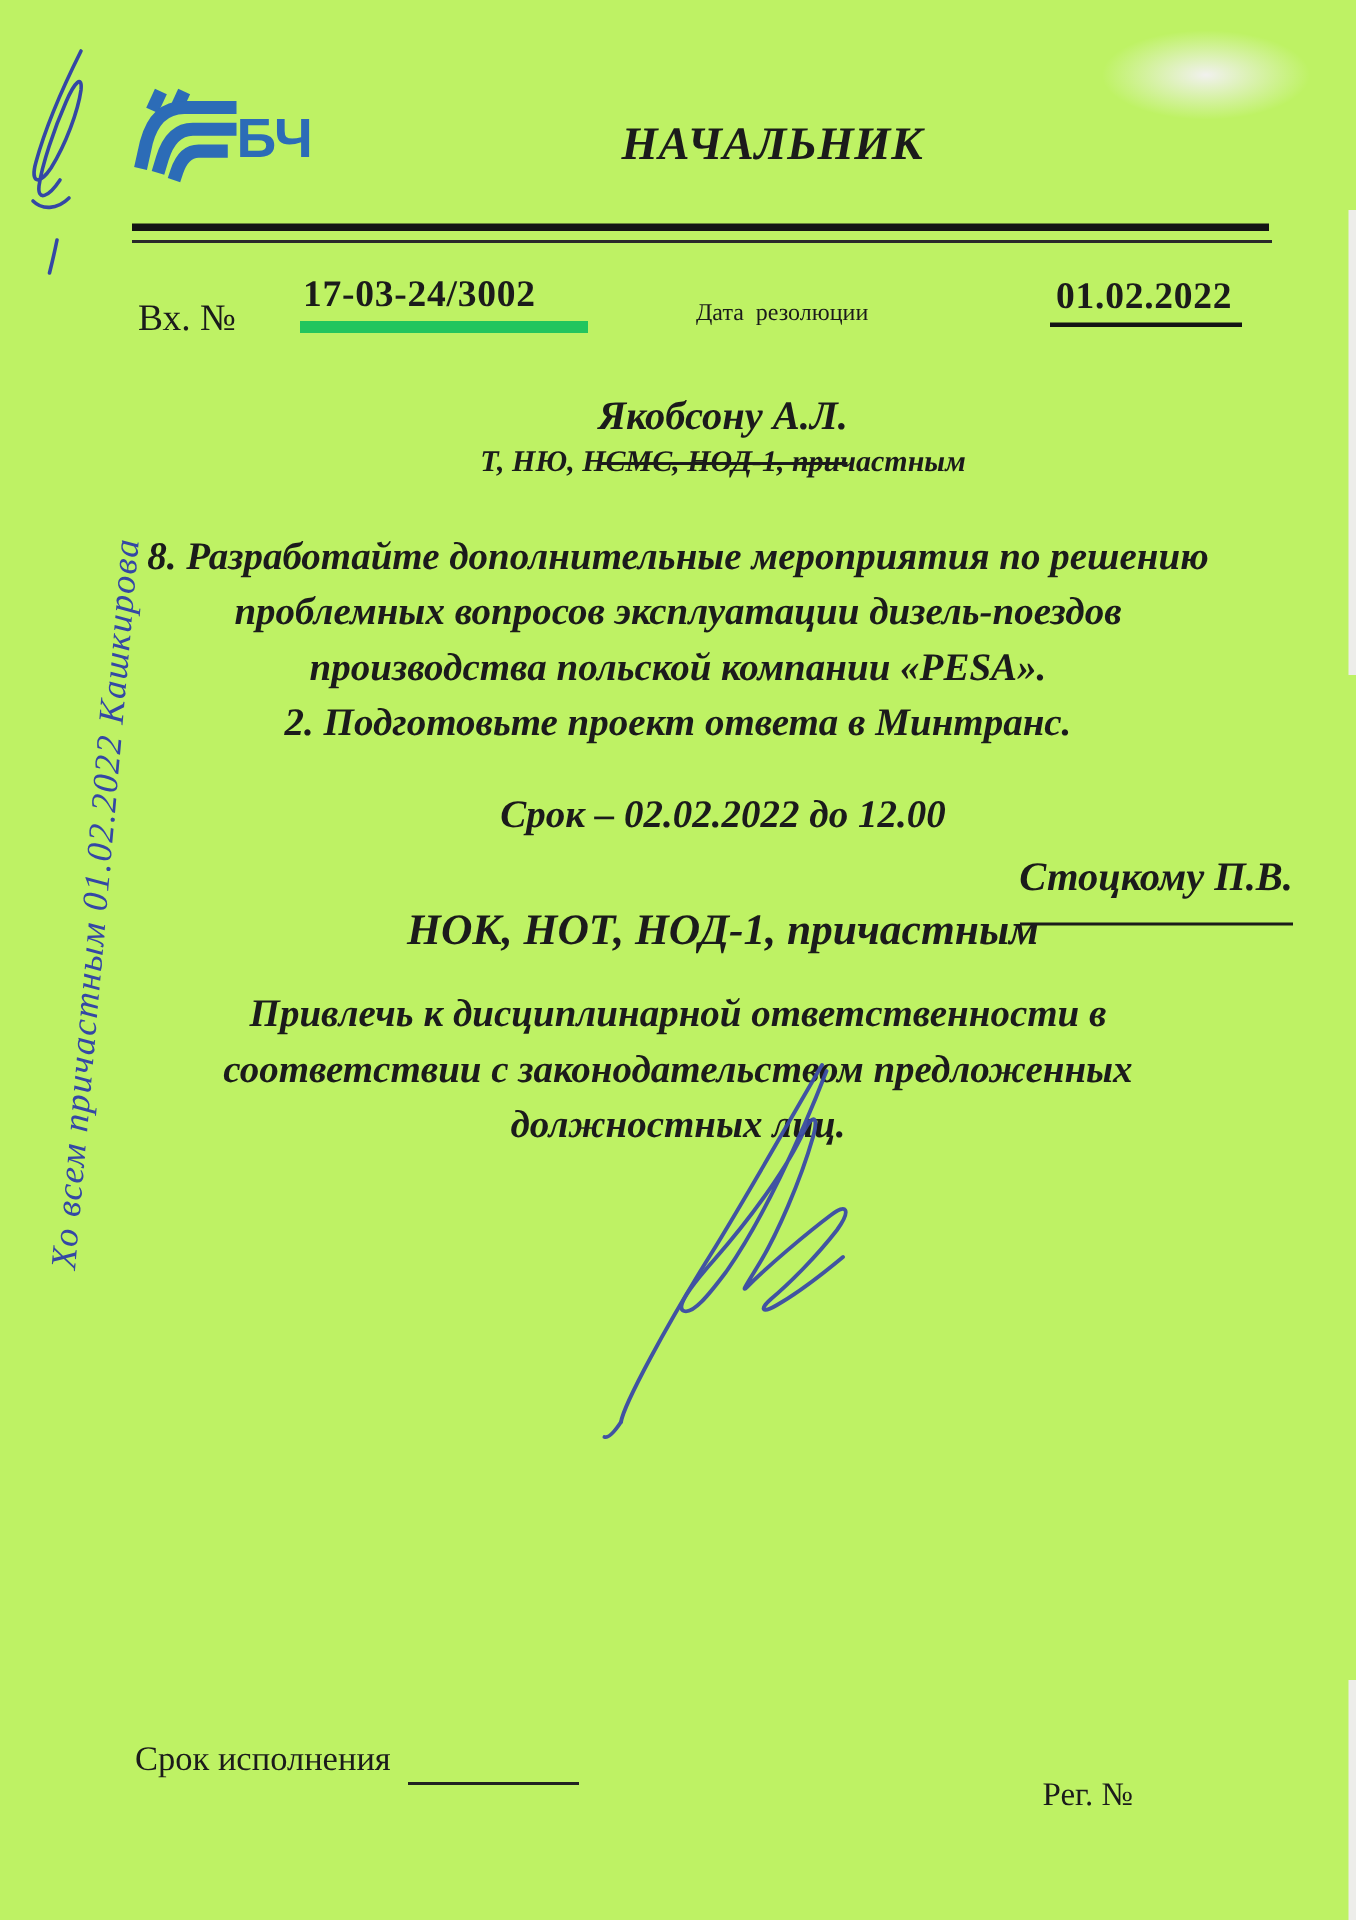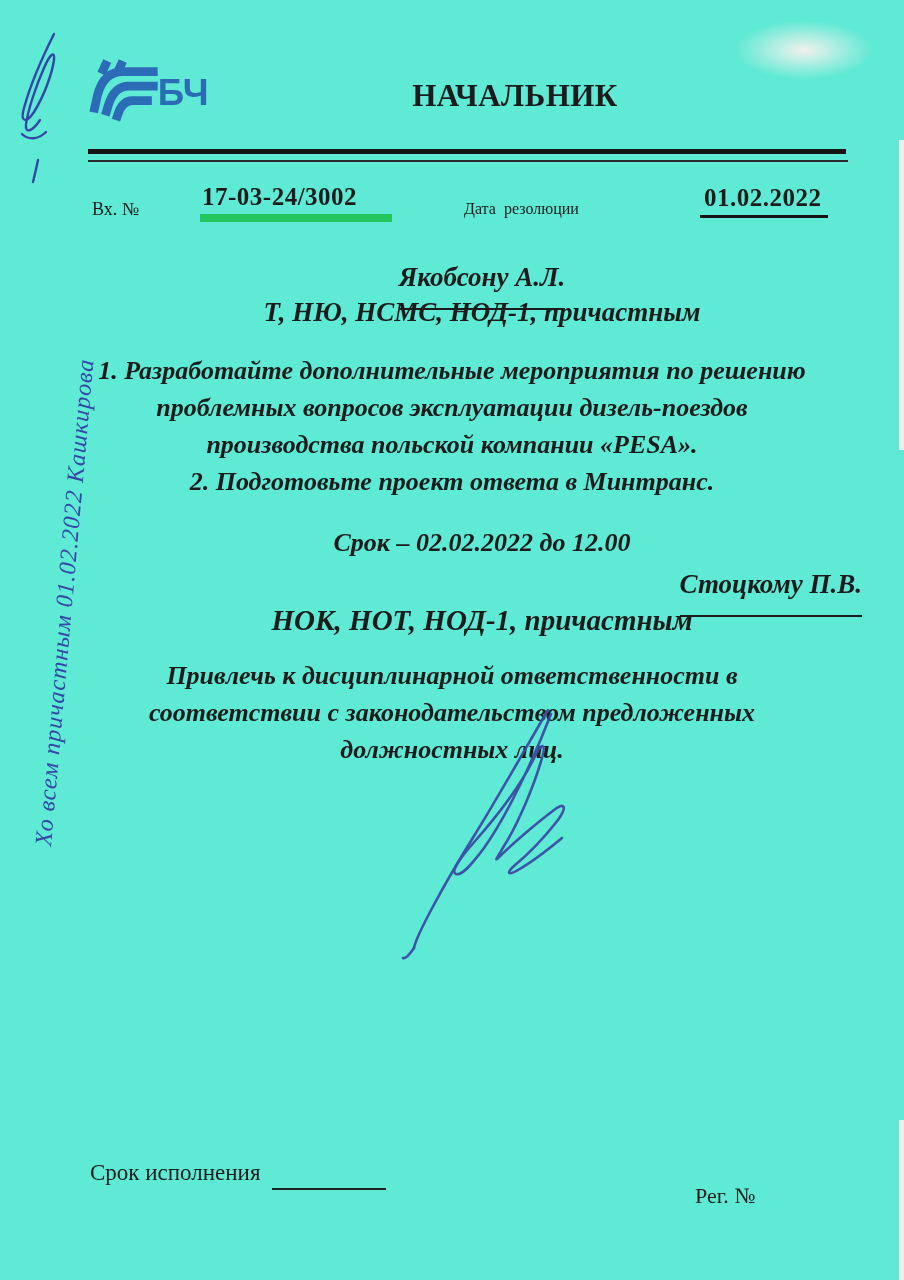--- a/index.html
+++ b/index.html
@@ -1,51 +1,52 @@
 <!DOCTYPE html>
 <html><head>
 <meta charset="utf-8">
 <style>
   html,body{margin:0;padding:0;background:#e9e9e9;}
   .page{
     position:relative;
     width:904px;height:1280px;
-    background:#5eead4;
+    background:#bef264;
     overflow:hidden;
     font-family:"Liberation Serif", serif;
     color:#1b1b1b;
   }
   
   .logo{position:absolute;left:84px;top:54px;width:126px;height:76px;}
   .header-title{
     position:absolute;left:170px;top:76px;width:690px;
     text-align:center;font-weight:bold;font-size:31px;line-height:39px;
     letter-spacing:0.5px;
+    font-style:italic;
   }
   .rule-thick{position:absolute;left:88px;top:149px;width:758px;height:5px;background:#141414;}
   .rule-thin{position:absolute;left:88px;top:160px;width:760px;height:2px;background:#2a2a2a;}
   
-  .lbl{font-size:18px;}
+  .lbl{font-size:25px;}
   .inc-label{position:absolute;left:92px;top:199px;}
   .inc-number{
     position:absolute;left:200px;top:183px;
     font-size:25px;font-weight:bold;letter-spacing:0.5px;
     border-bottom:8px solid #22c55e;padding:0 4px 3px 2px;min-width:186px;
   }
   .date-label{position:absolute;left:464px;top:200px;font-size:16px;white-space:pre;}
   .date-value{
     position:absolute;left:700px;top:184px;
     font-size:25px;font-weight:bold;letter-spacing:0.5px;
     border-bottom:3px solid #141414;padding:0 6px 3px 4px;
   }
   
   .res{font-style:italic;font-weight:bold;text-align:center;}
   .addr1{position:absolute;left:102px;top:262px;width:760px;font-size:27px;}
   .addr1 .u, .addr2 .u{border-bottom:2.5px solid #1b1b1b;padding-bottom:16px;}
-  .recips1{position:absolute;left:102px;top:297px;width:760px;font-size:27px;}
+  .recips1{position:absolute;left:102px;top:297px;width:760px;font-size:20px;}
   .items{position:absolute;left:82px;top:352px;width:740px;font-size:26px;line-height:37px;}
   .items .item{margin:0;}
   .deadline{position:absolute;left:102px;top:494px;width:760px;font-size:26px;margin-top:34px;}
   .addr2{position:absolute;left:102px;top:569px;width:760px;font-size:27px;text-align:right;}
   .recips2{position:absolute;left:102px;top:604px;width:760px;font-size:29px;}
   .body2{position:absolute;left:107px;top:657px;width:690px;font-size:26px;line-height:37px;}
   
   .sig{position:absolute;left:396px;top:696px;width:250px;height:268px;}
   .sig-name{
     position:absolute;left:597px;top:856px;
@@ -100,21 +101,21 @@
   <div class="inc-number">17-03-24/3002</div>
   <div class="date-label">Дата  резолюции</div>
   <div class="date-value">01.02.2022</div>
 
   <div class="res addr1">
     <span class="u">Якобсону А.Л.</span>
   </div>
   <div class="res recips1">Т, НЮ, НСМС, НОД-1, причастным</div>
 
   <div class="res items">
-    <p class="item">1. Разработайте дополнительные мероприятия по решению проблемных вопросов эксплуатации дизель-поездов производства польской компании «PESA».</p>
+    <p class="item">8. Разработайте дополнительные мероприятия по решению проблемных вопросов эксплуатации дизель-поездов производства польской компании «PESA».</p>
     <p class="item">2. Подготовьте проект ответа в Минтранс.</p>
   </div>
 
   <div class="res deadline">Срок – 02.02.2022 до 12.00</div>
 
   <div class="res addr2">
     <span class="u">Стоцкому П.В.</span>
   </div>
   <div class="res recips2">НОК, НОТ, НОД-1, причастным</div>
   <div class="res body2">Привлечь к дисциплинарной ответственности в соответствии с законодательством предложенных должностных лиц.</div>

